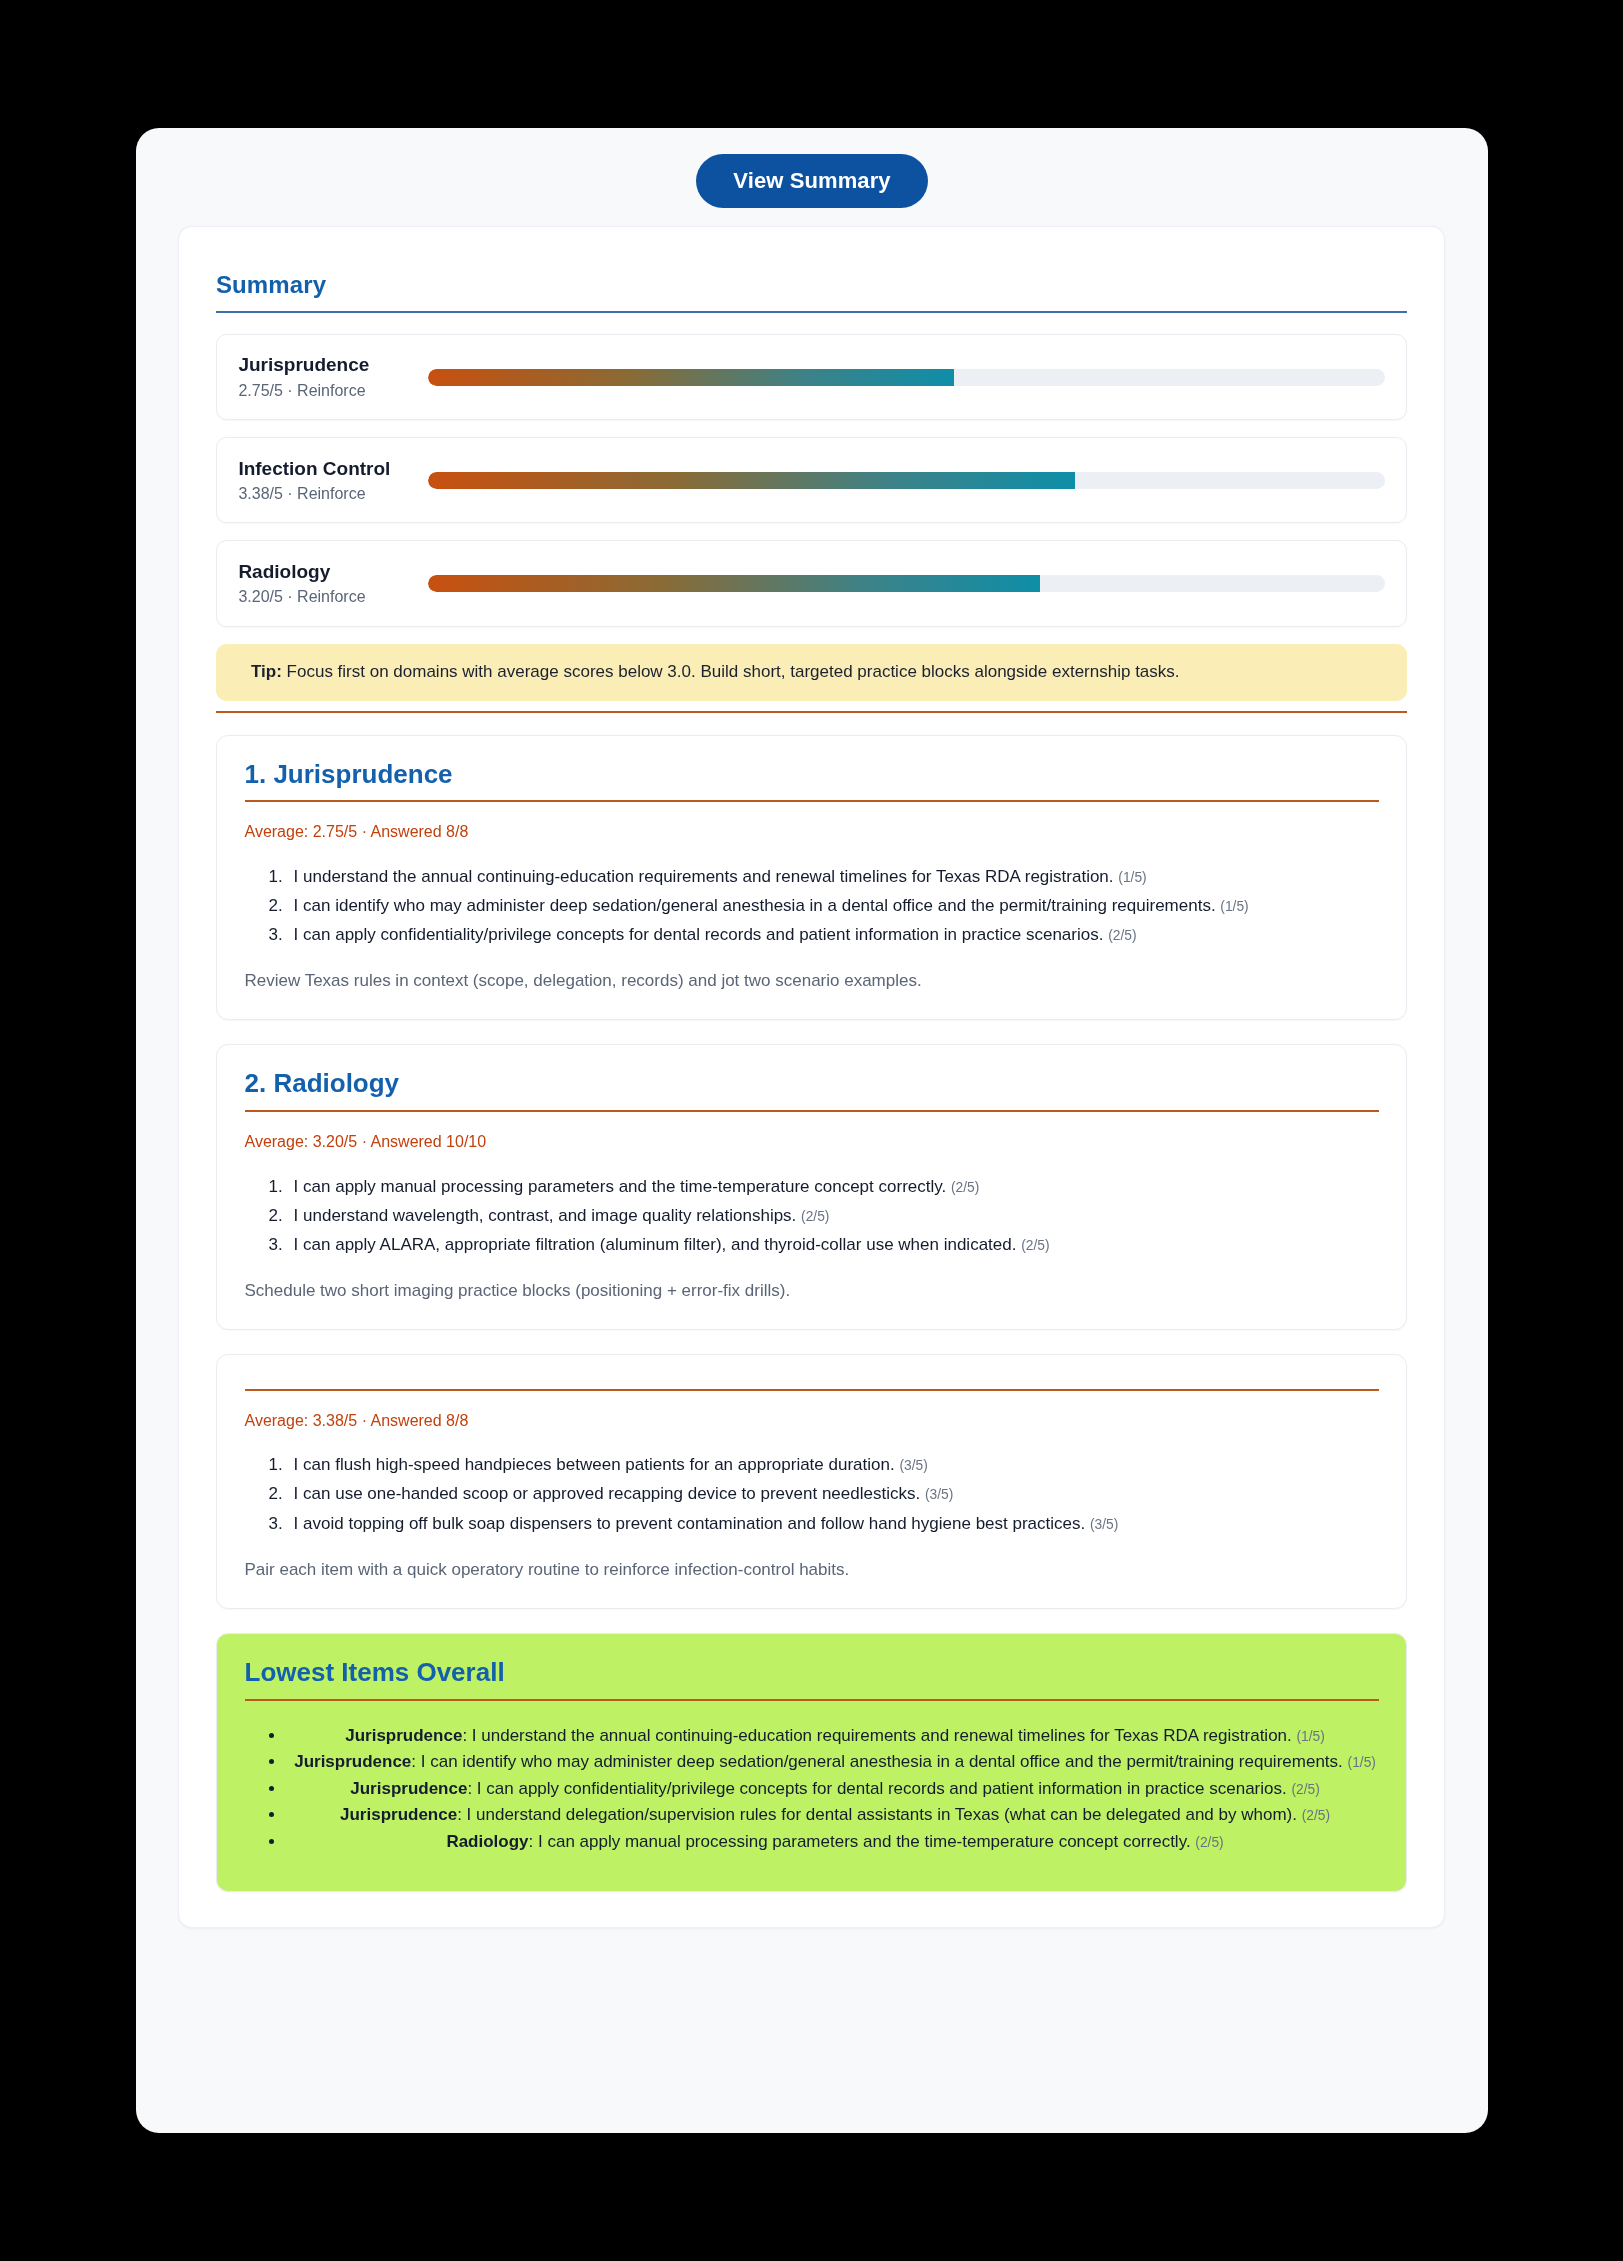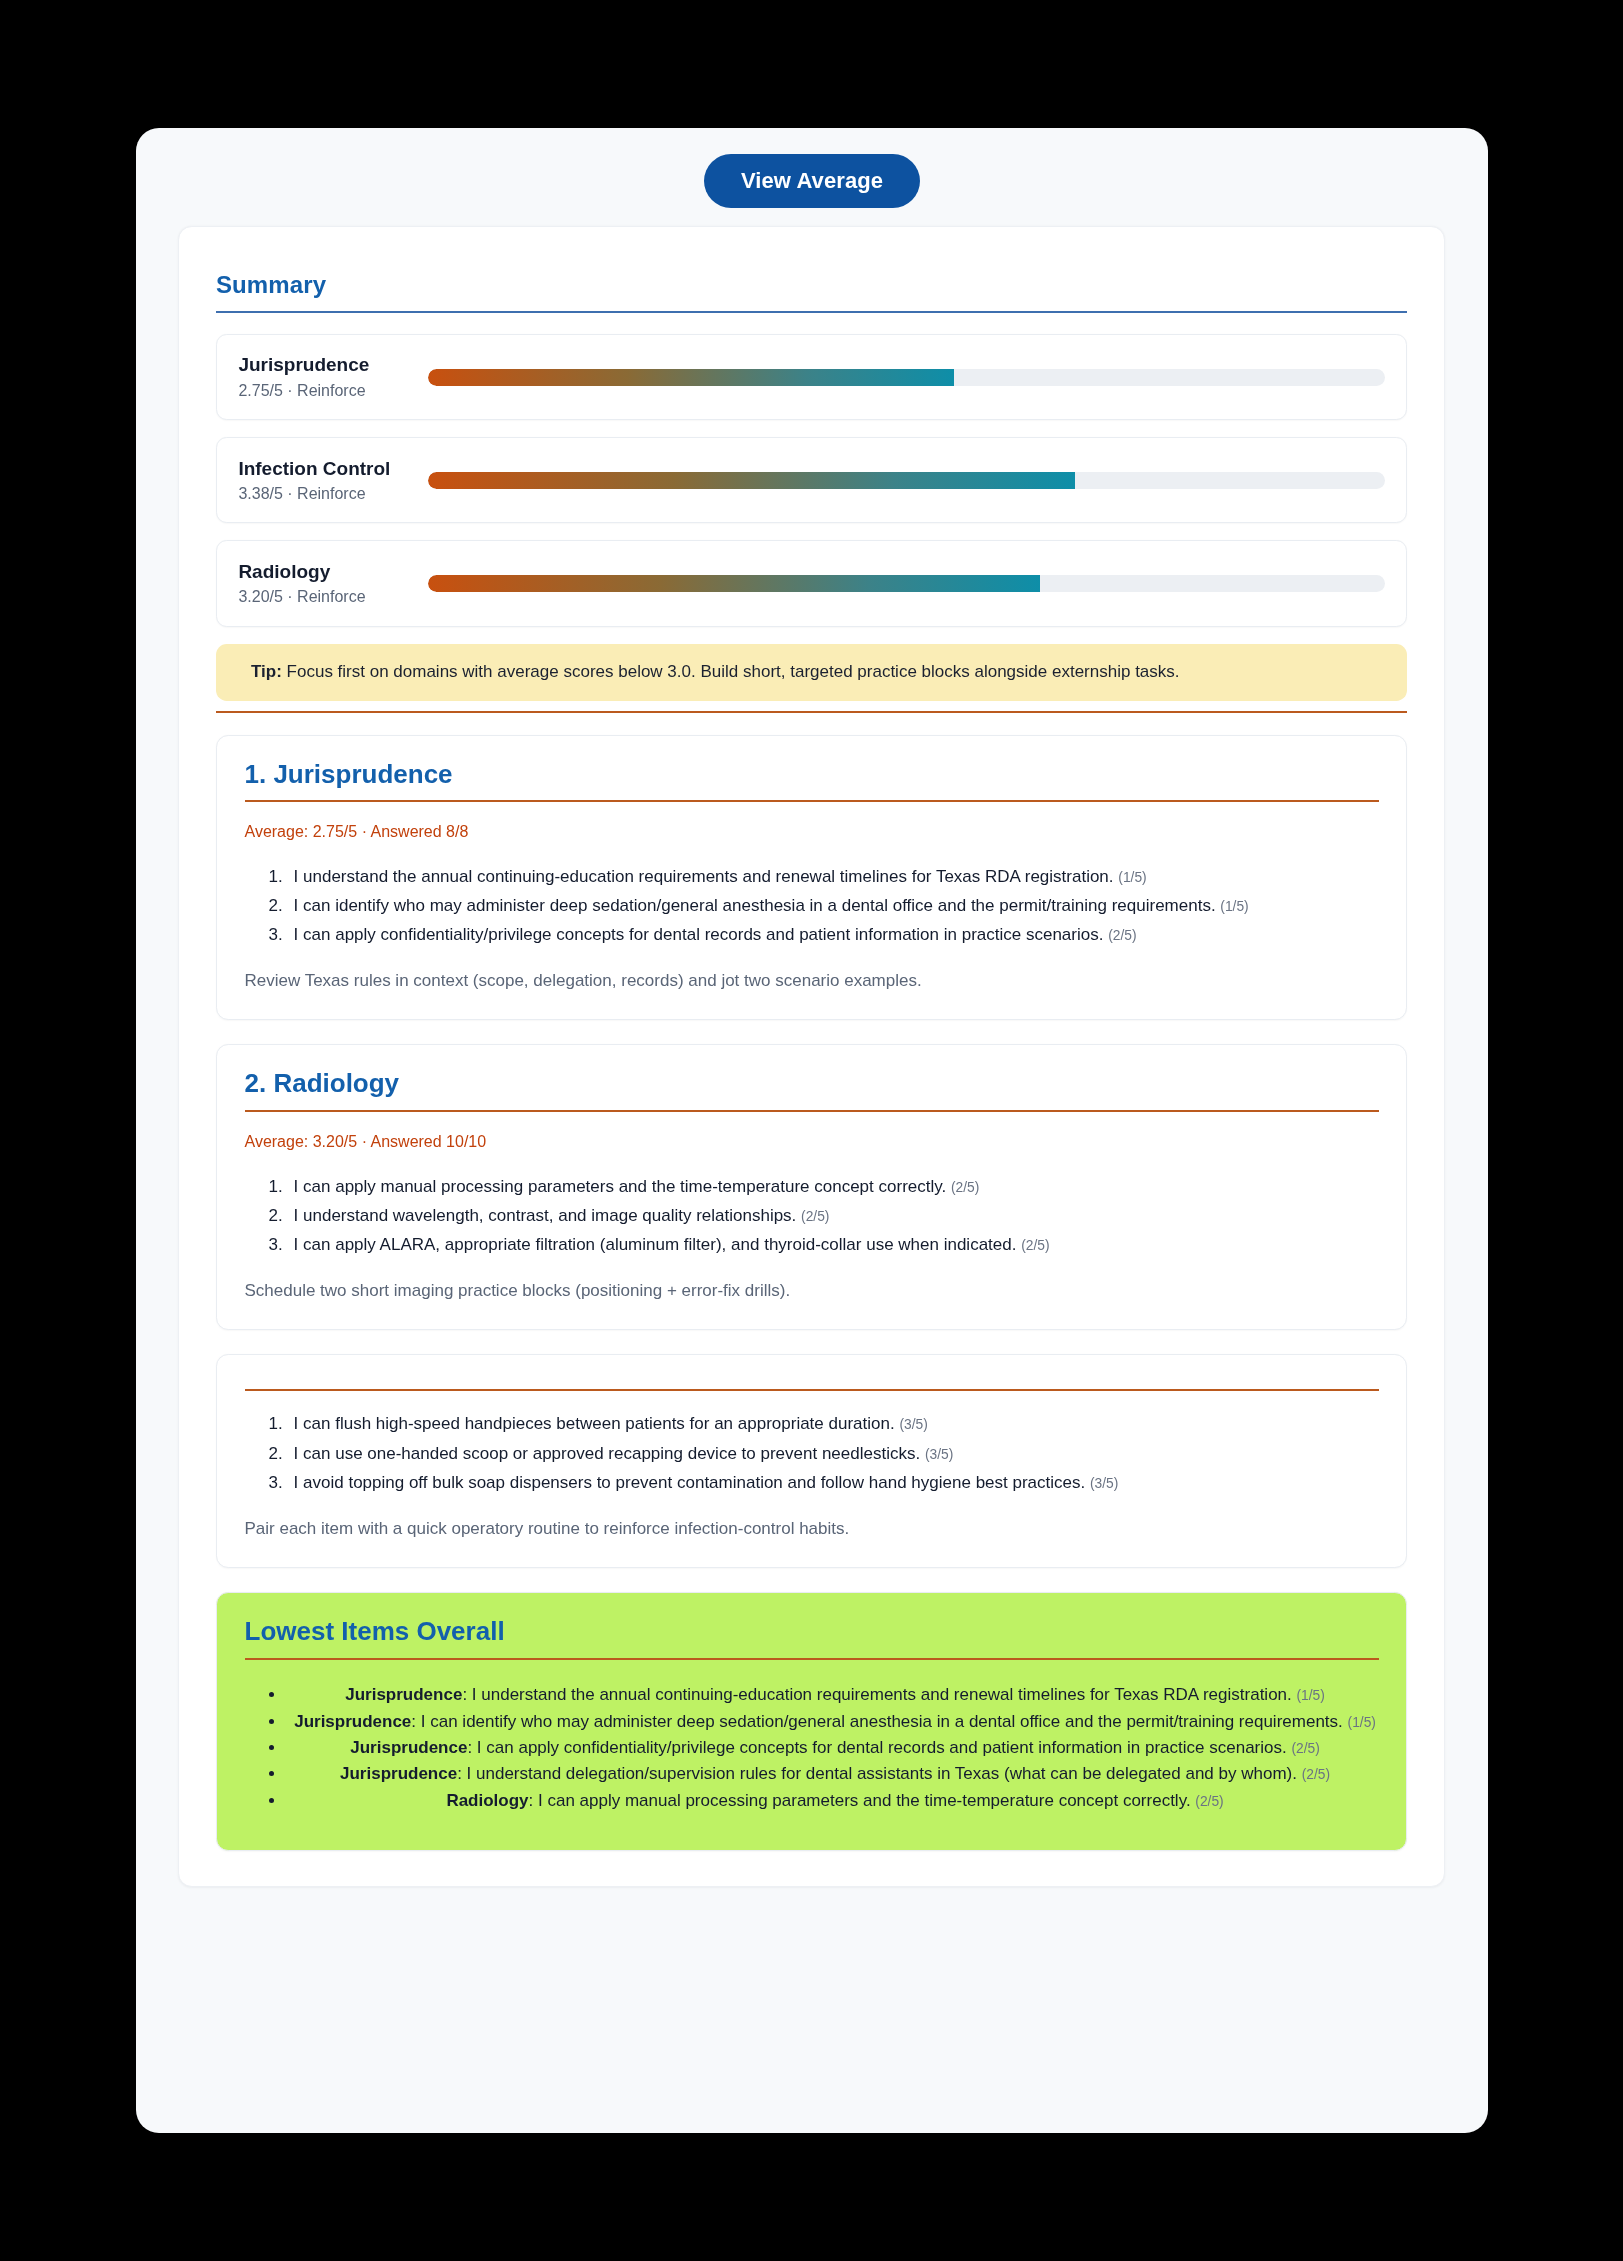--- a/index.html
+++ b/index.html
@@ -219,21 +219,21 @@
     padding-left: 6.1px;
   }
   .lowest-list li b { font-weight: bold; }
 </style>
 </head>
 <body>
 
 <div class="shell">
 
   <div class="topbar">
-    <button class="view-summary-btn">View Average</button>
+    <button class="view-summary-btn">View Summary</button>
   </div>
 
   <div class="panel">
 
     <h2 class="section-title">Summary</h2>
     <hr class="rule-blue">
 
     <div class="domain-list">
         <div class="domain-card">
           <div class="domain-meta">
@@ -288,20 +288,21 @@
           <div class="focus-avg">Average: 3.20/5 · Answered 10/10</div>
           <ol class="focus-items">
             <li><span>I can apply manual processing parameters and the time-temperature concept correctly.</span> <span class="tag">(2/5)</span></li>
             <li><span>I understand wavelength, contrast, and image quality relationships.</span> <span class="tag">(2/5)</span></li>
             <li><span>I can apply ALARA, appropriate filtration (aluminum filter), and thyroid-collar use when indicated.</span> <span class="tag">(2/5)</span></li>
           </ol>
           <div class="focus-note">Schedule two short imaging practice blocks (positioning + error-fix drills).</div>
         </div>
         <div class="focus-card">
           <hr class="rule-orange">
+          <div class="focus-avg">Average: 3.38/5 · Answered 8/8</div>
           <ol class="focus-items">
             <li><span>I can flush high-speed handpieces between patients for an appropriate duration.</span> <span class="tag">(3/5)</span></li>
             <li><span>I can use one-handed scoop or approved recapping device to prevent needlesticks.</span> <span class="tag">(3/5)</span></li>
             <li><span>I avoid topping off bulk soap dispensers to prevent contamination and follow hand hygiene best practices.</span> <span class="tag">(3/5)</span></li>
           </ol>
           <div class="focus-note">Pair each item with a quick operatory routine to reinforce infection-control habits.</div>
         </div>
       </div>
 
     <div class="lowest-card">

